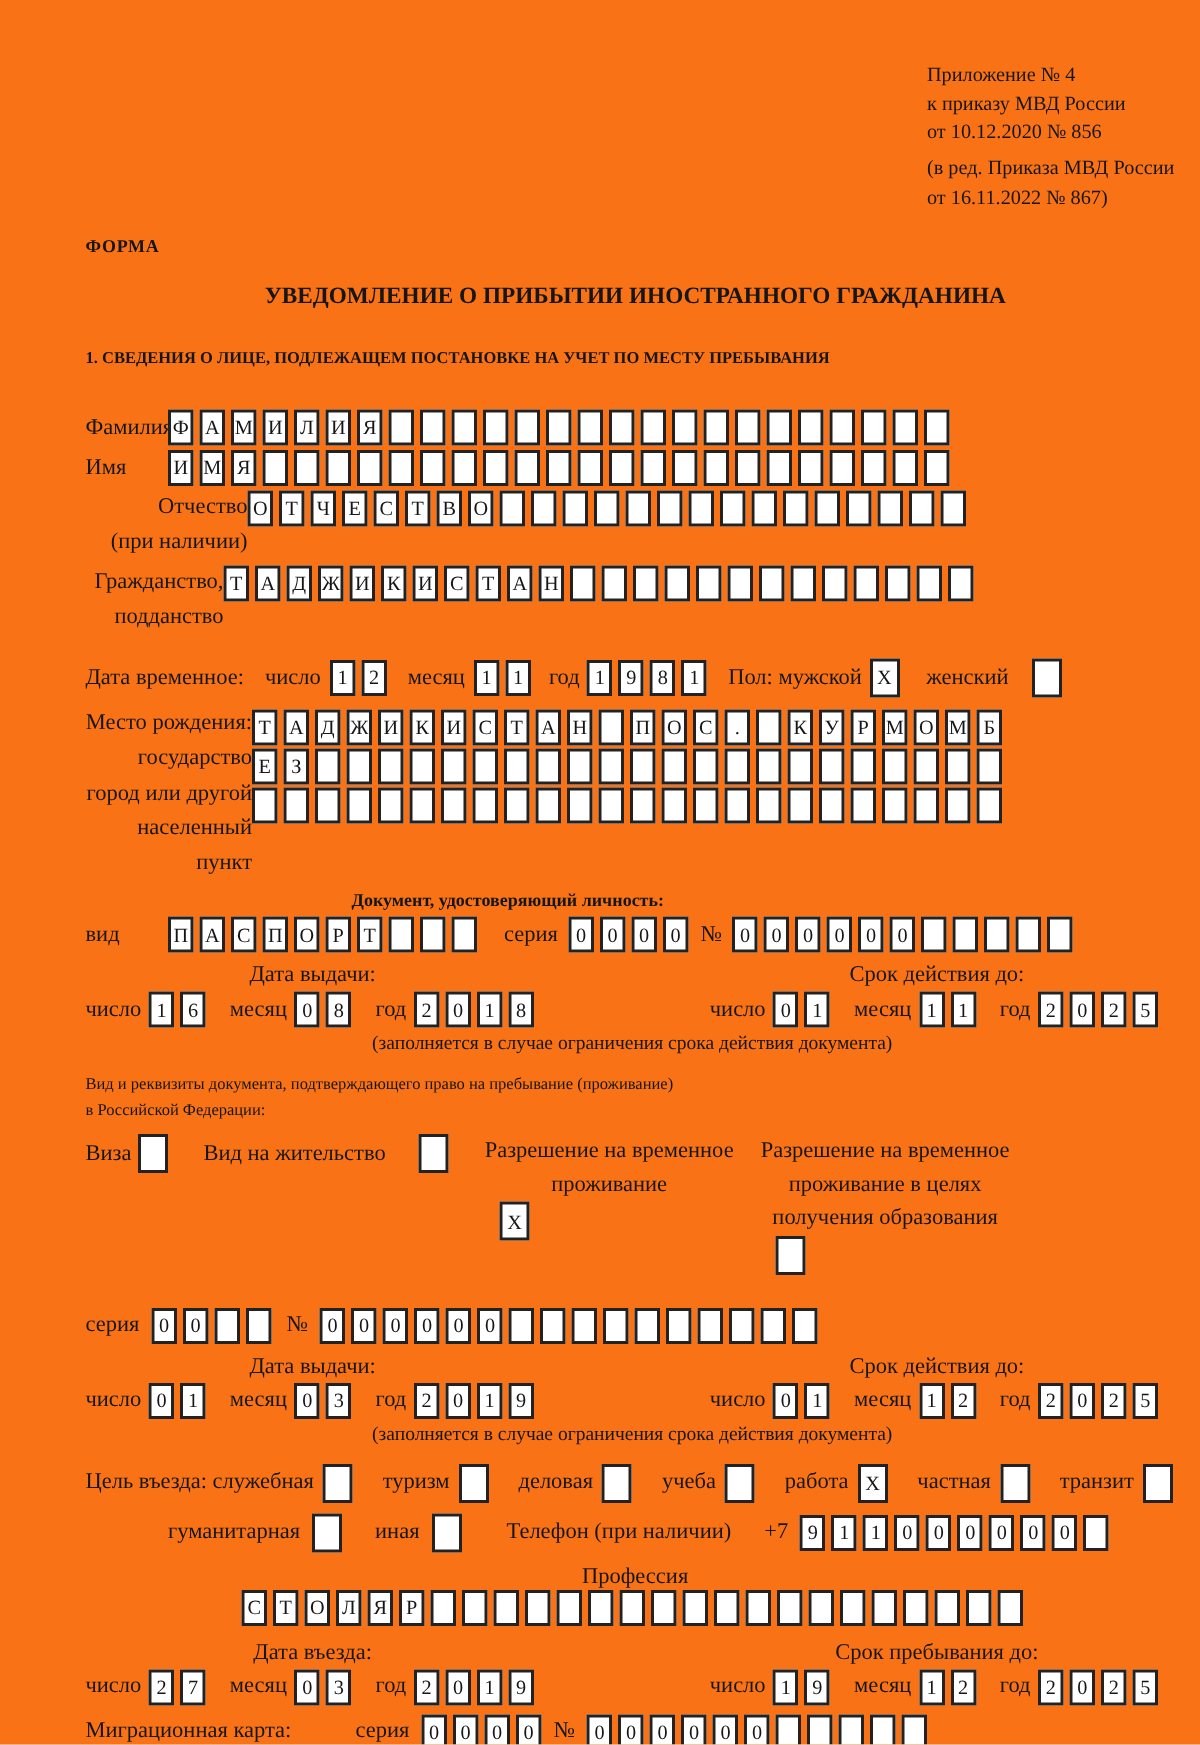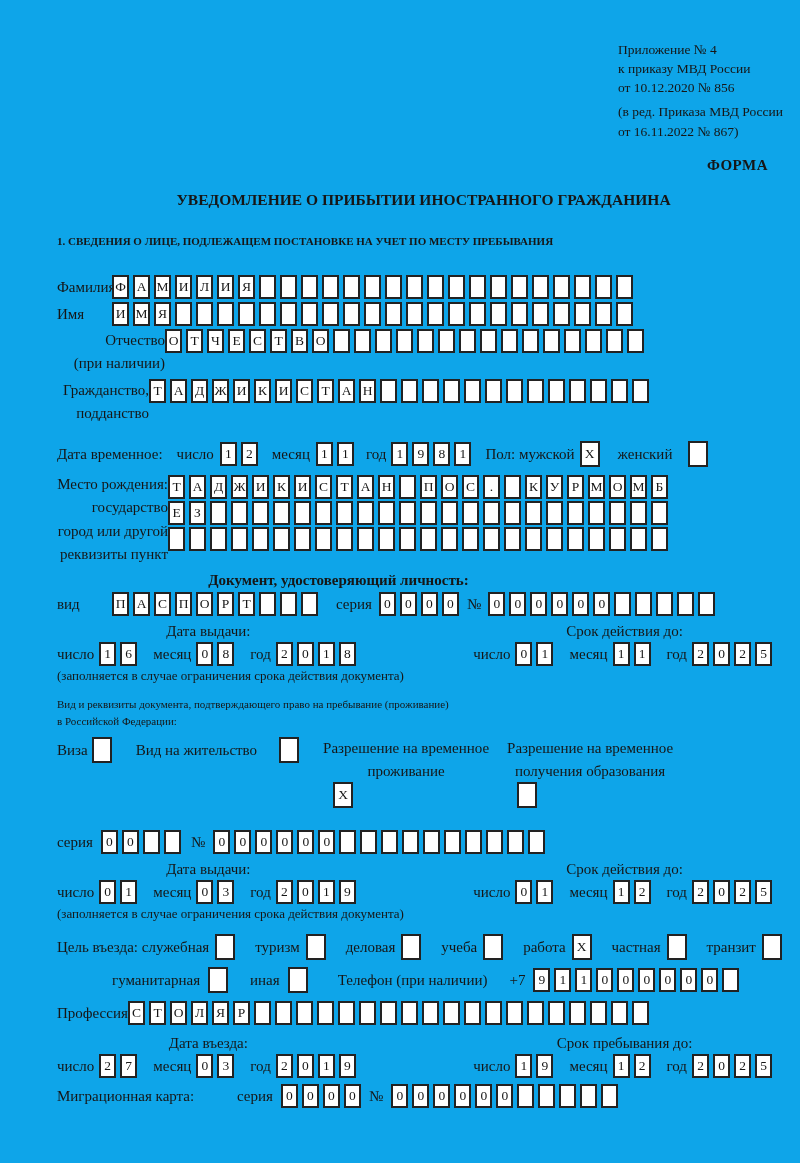--- a/index.html
+++ b/index.html
@@ -1,25 +1,25 @@
 <!DOCTYPE html>
 <html><head>
 <meta charset="utf-8">
 <style>
   * { box-sizing: border-box; }
   html,body { margin:0; padding:0; background:#e8e8e8; }
   .page {
-    width:800px; height:1163px; margin:0 auto; background:#0ea5e9;
+    width:800px; height:1163px; margin:0 auto; background:#f97316;
     font-family:"Liberation Serif","DejaVu Serif",serif; color:#161616;
     padding:40px 10px 0 57px; position:relative; overflow:hidden;
   }
   
   .hdr-block { width:210px; margin-left:561px; font-size:13.5px; line-height:1.42; }
   .hdr-rev { margin-top:5px; }
-  .forma { text-align:right; padding-right:22px; font-weight:bold; font-size:15px; margin-top:16px; letter-spacing:0.5px; }
+  .forma { text-align:left; padding-right:22px; font-weight:bold; font-size:12px; margin-top:16px; letter-spacing:0.5px; }
   
   .title { margin-top:14px; text-align:center; font-weight:bold; font-size:15.5px; line-height:1.5; }
   .blank { display:inline-block; width:52px; border-bottom:2px solid #161616; height:0.9em; margin-left:8px; }
   .sec-heading { margin-top:24px; font-weight:bold; font-size:11px; }
   
   .frow { display:flex; align-items:center; margin-top:3px; font-size:15px; }
   .frow.top { align-items:flex-start;text-align:right; }
   .lbl { flex:0 0 auto; }
   .lblblock { flex:0 0 auto; font-size:15px; line-height:1.55; }
   .boxes { display:flex; flex:0 0 auto; }
@@ -28,42 +28,42 @@
     display:flex; align-items:center; justify-content:center;
     font-size:13.5px; line-height:1; flex:0 0 auto; background:#fff;
   }
   .checkbox .box { width:20px; height:26px; margin-right:0; }
   .stack { display:flex; flex-direction:column; }
   .stack .boxes { margin-top:2px; }
   
   .w55 { width:55px; } .w108 { width:108px; } .w92 { width:92px; }
   .w111 { width:111px; } .w71 { width:71px; } .w150 { width:150px; }
   
-  .doc-heading { margin-top:6px; font-weight:bold; font-size:15px; text-align:center; padding-right:170px; }
+  .doc-heading { margin-top:6px; font-weight:bold; font-size:12px; text-align:center; padding-right:170px; }
   
   .dates { display:flex; justify-content:space-between; margin-top:7px; padding-right:14px; }
   .dg-title { text-align:center; font-size:15px; }
   .dg-row { display:flex; align-items:center; margin-top:2px; font-size:15px; }
   .dg-row .lbl { margin-right:5px; }
   .dg-row .sp { margin-left:12px; }
   .note { font-size:13px; margin-top:2px; }
-  .note.right { text-align:left; padding-right:4px; }
+  .note.right { text-align:center; padding-right:4px; }
   
   .res-text { margin-top:12px; font-size:11px; line-height:1.5; }
   .permits { display:flex; align-items:flex-start; margin-top:8px; font-size:15px; }
   .permit { display:flex; align-items:center; }
   .permit.top { align-items:flex-start;flex-direction:column; }
   .plabel { text-align:center; line-height:1.5; }
   .permit .checkbox { margin-left:8px; }
   
   .purpose { display:flex; justify-content:space-between; align-items:center; margin-top:12px; font-size:15px; padding-right:8px; }
   .pitem { display:flex; align-items:center; }
   .pitem .checkbox { margin-left:6px; }
   .purpose2 { display:flex; align-items:center; margin-top:7px; margin-left:55px; font-size:15px; }
-  .mt6{margin-top:6px;} .mt8{margin-top:8px;} .mt10{margin-top:10px;}
+  .mt6{margin-top:6px;} .mt8{margin-top:8px;flex-direction:column;} .mt10{margin-top:10px;}
   .mt16{margin-top:16px;} .mt22{margin-top:22px;} .mt28{margin-top:28px;}
 </style>
 </head>
 <body>
 
 <div class="page">
 
   <div class="hdr-block">
     <div>Приложение № 4</div>
     <div>к приказу МВД России</div>
@@ -235,21 +235,21 @@
     <span class="boxes checkbox" style="margin-left:16px;">
         <span class="box"></span>
       </span>
   </div>
 
   <div class="frow top mt6">
     <span class="lblblock w111">
       <div>Место рождения:</div>
       <div>государство</div>
       <div>город или другой</div>
-      <div>реквизиты пункт</div>
+      <div>населенный пункт</div>
     </span>
     <span class="stack">
       <span class="boxes">
           <span class="box">Т</span>
           <span class="box">А</span>
           <span class="box">Д</span>
           <span class="box">Ж</span>
           <span class="box">И</span>
           <span class="box">К</span>
           <span class="box">И</span>
@@ -436,20 +436,21 @@
         <div>Разрешение на временное</div>
         <div>проживание</div>
       </span>
       <span class="boxes checkbox" style="margin-left:10px;">
           <span class="box">X</span>
         </span>
     </div>
     <div class="permit top" style="margin-left:18px;">
       <span class="plabel">
         <div>Разрешение на временное</div>
+        <div>проживание в целях</div>
         <div>получения образования</div>
       </span>
       <span class="boxes checkbox" style="margin-left:10px;">
           <span class="box"></span>
         </span>
     </div>
   </div>
 
   <div class="frow mt22">
     <span class="lbl" style="margin-right:8px;">серия</span>

